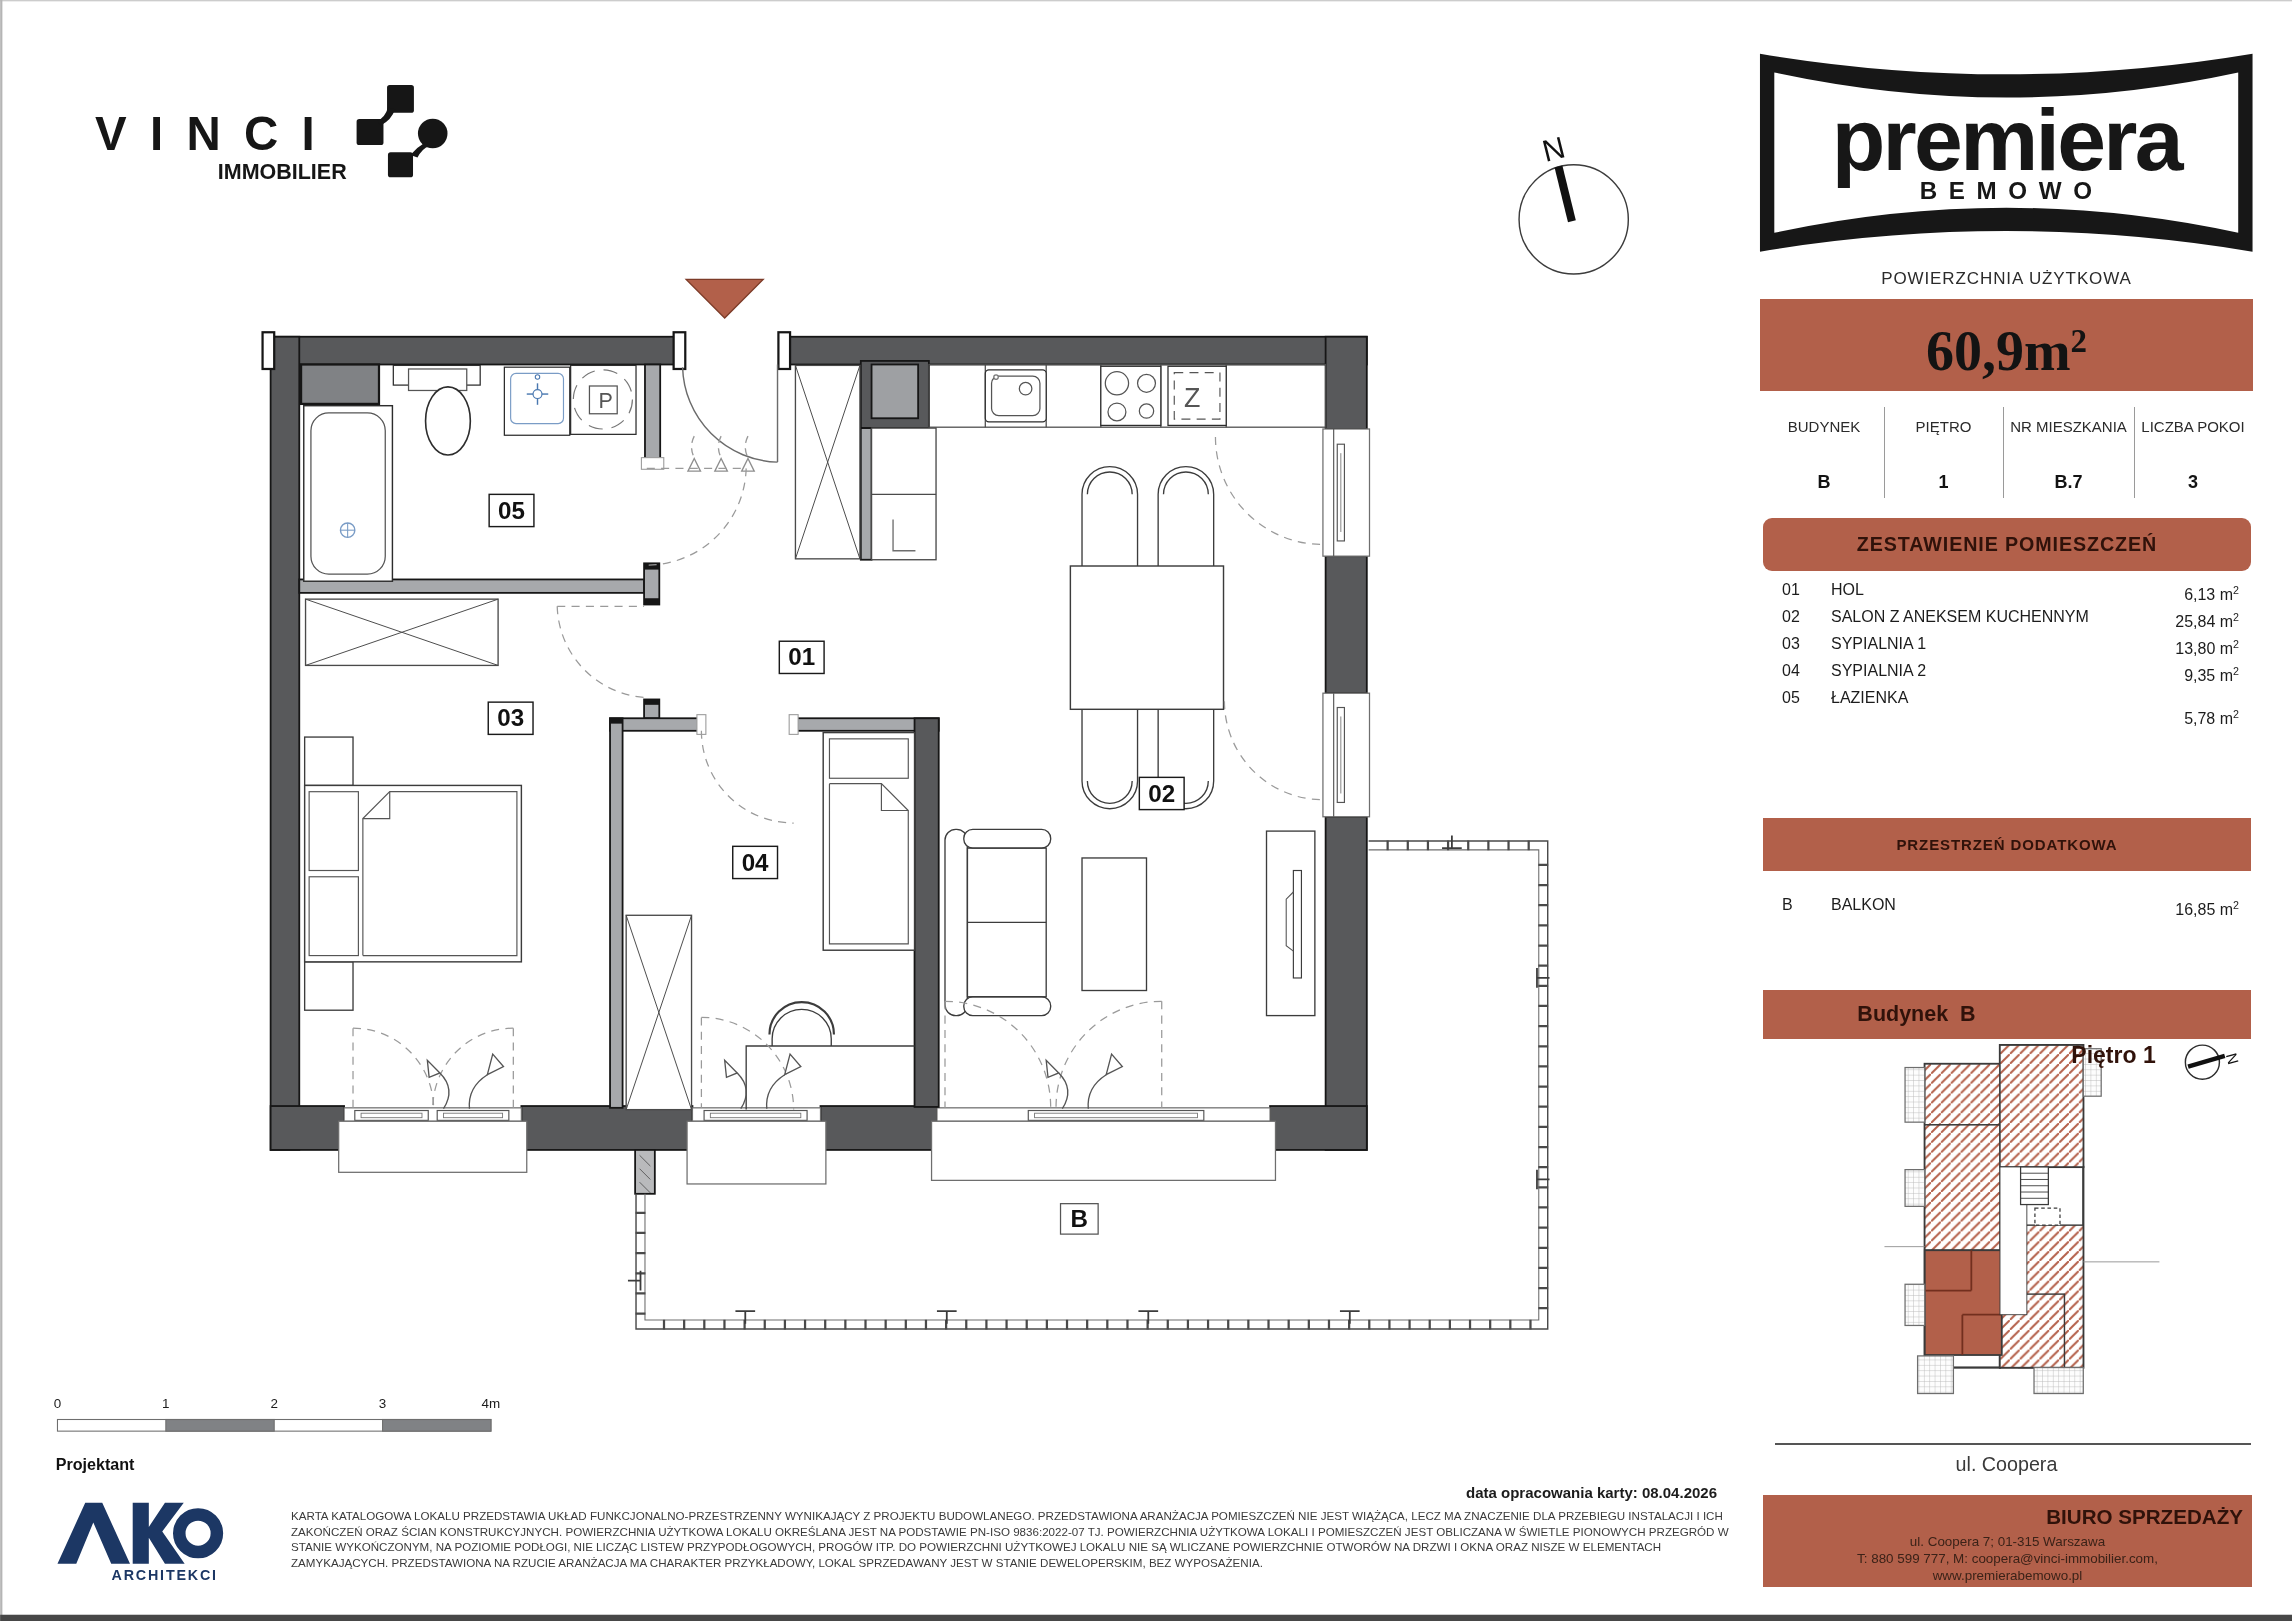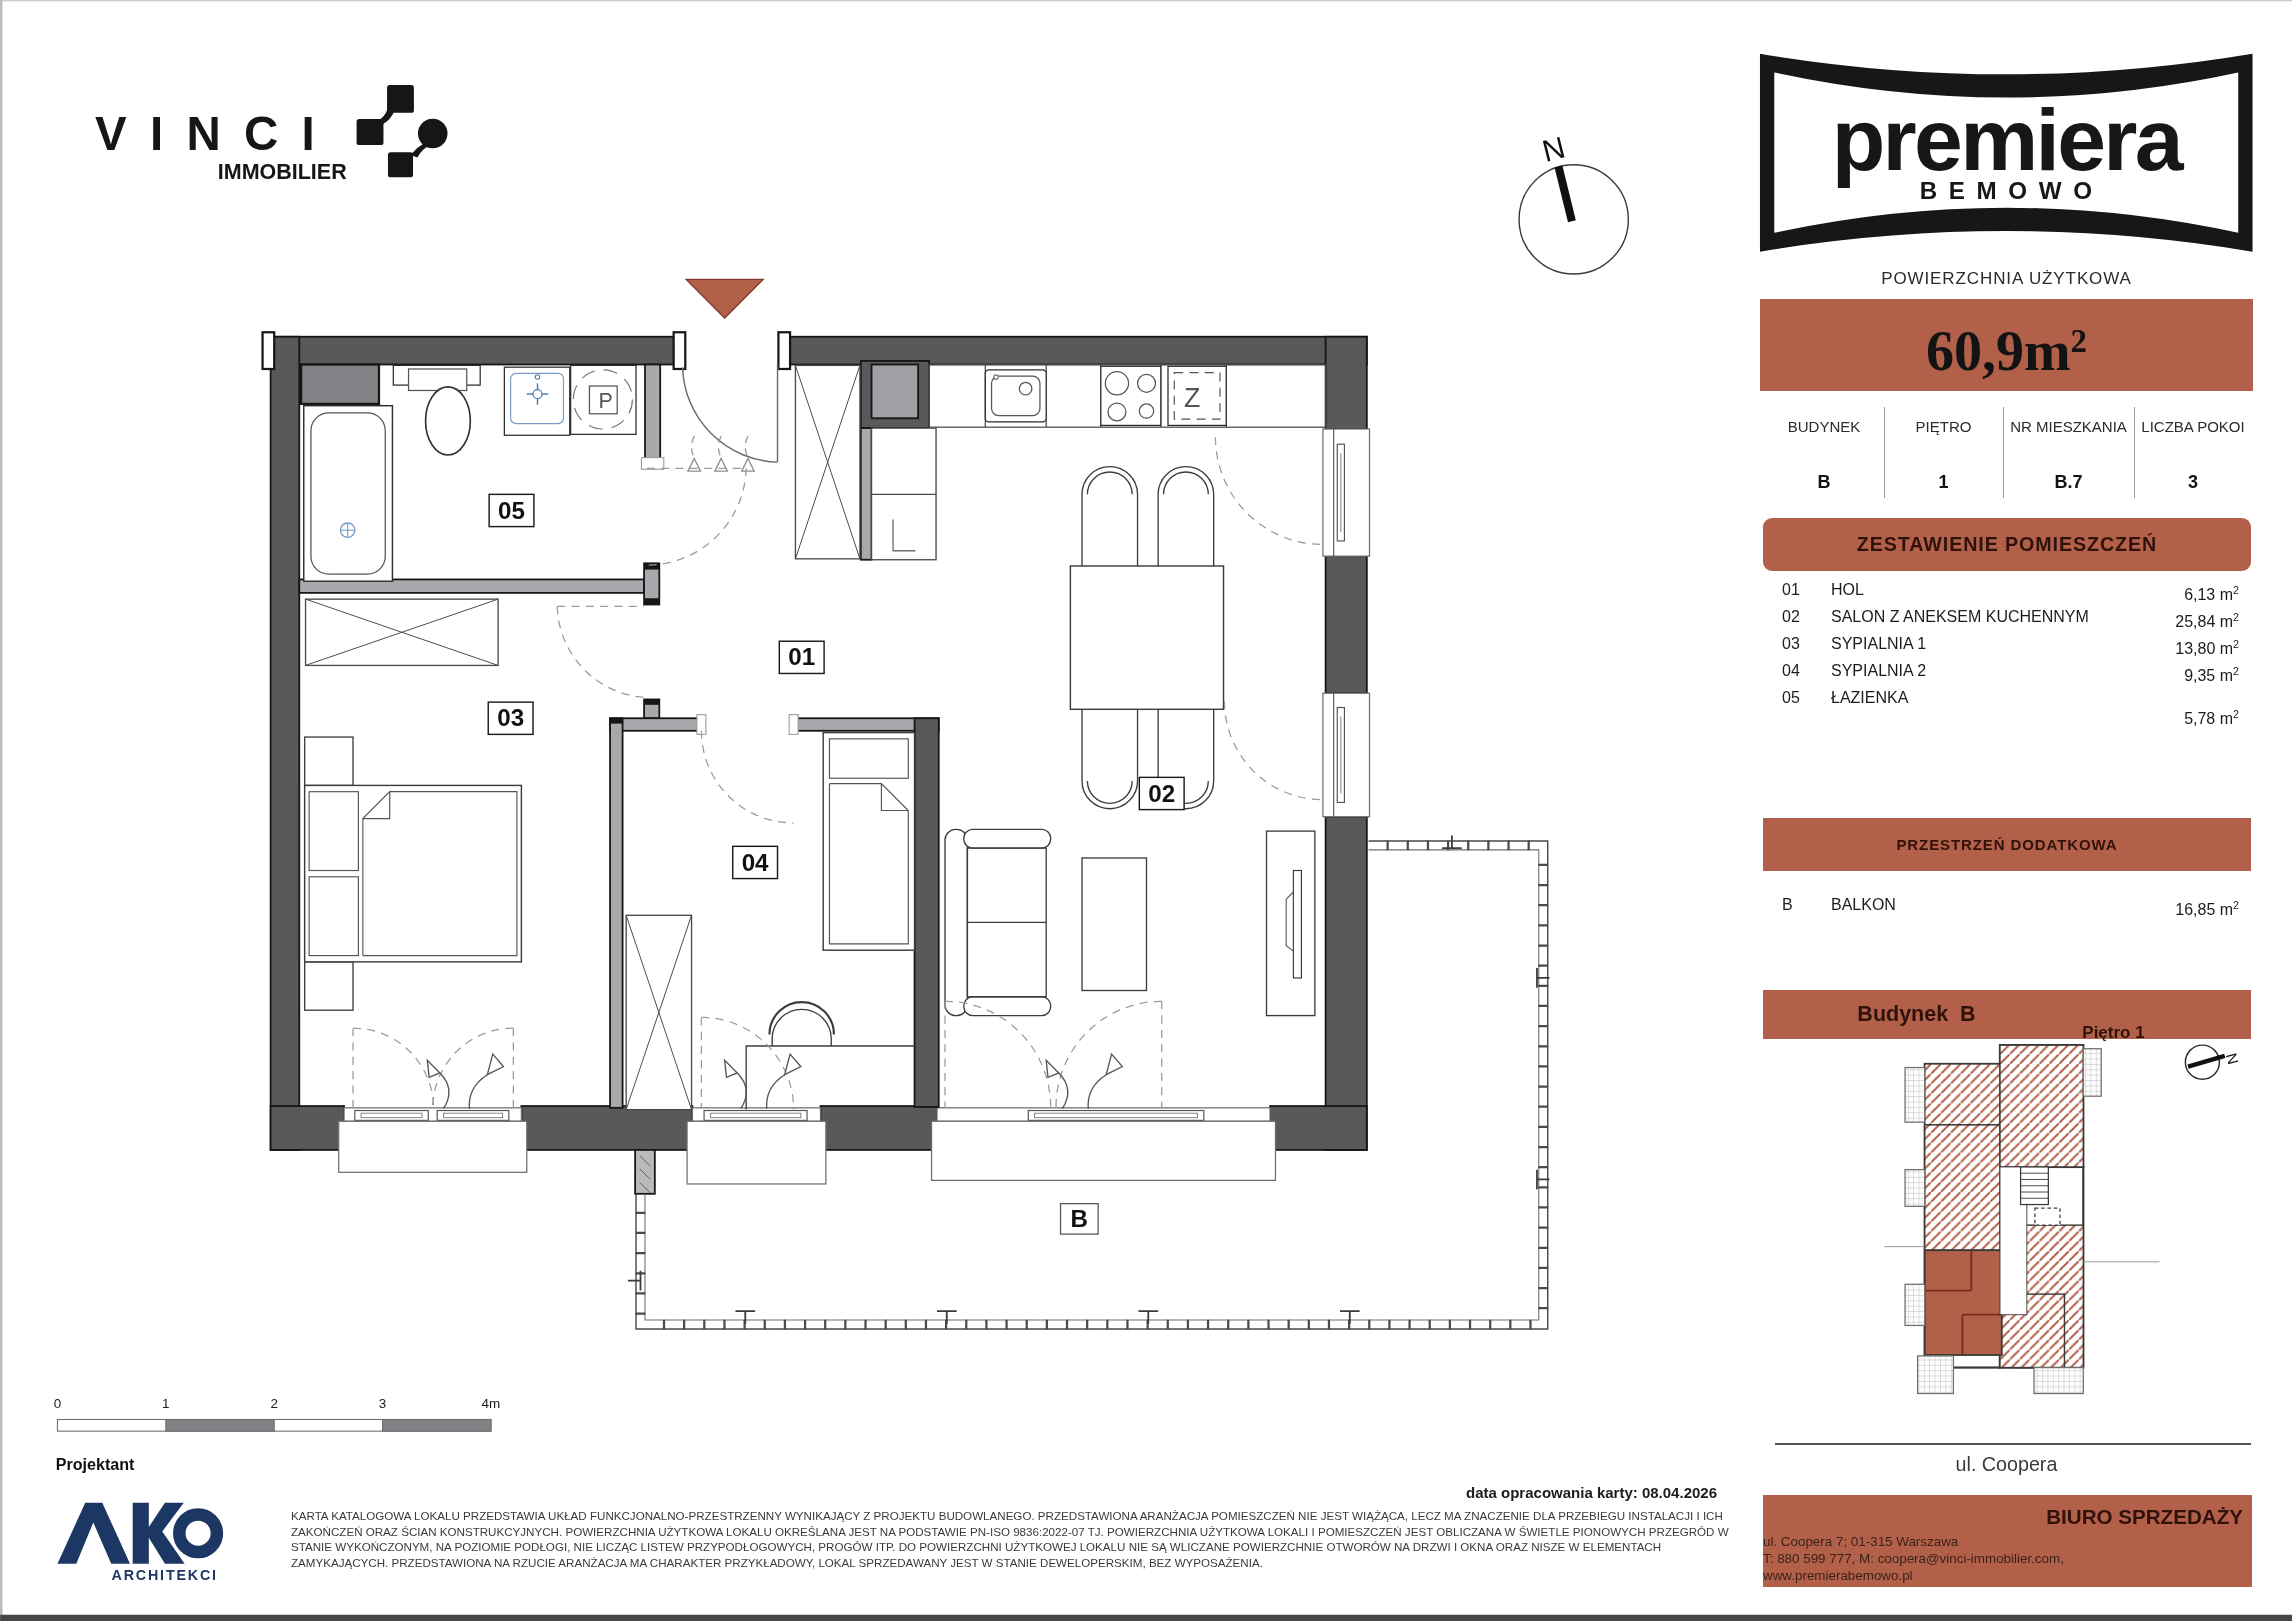--- a/index.html
+++ b/index.html
@@ -602,29 +602,29 @@
 <div class="row" style="left:2051px;top:689px;width:188px;text-align:right;margin-top:16px;">5,78 m<span style="font-size:10.7px;vertical-align:6.3px;">2</span></div>
 
 <div class="redbar rtxt" style="left:1763px;top:818px;width:488px;height:53px;font-size:15px;letter-spacing:0.9px;line-height:53px;">PRZESTRZEŃ DODATKOWA</div>
 
 <div class="row" style="left:1782px;top:896px;">B</div>
 <div class="row" style="left:1831px;top:896px;">BALKON</div>
 <div class="row" style="left:2051px;top:896px;width:188px;text-align:right;">16,85 m<span style="font-size:10.7px;vertical-align:6.3px;">2</span></div>
 
 <div class="redbar" style="left:1763px;top:990px;width:488px;height:49px;"></div>
 <div class="abs rtxt" style="left:1827px;top:990px;width:179px;font-size:21.5px;line-height:49px;">Budynek&nbsp;&nbsp;B</div>
-<div class="abs rtxt" style="left:2024px;top:1008px;width:179px;font-size:17px;line-height:49px;">Piętro 1</div>
+<div class="abs rtxt" style="left:2024px;top:1031px;width:179px;font-size:23px;line-height:49px;">Piętro 1</div>
 
 <div class="abs" style="left:1775px;top:1443px;width:476px;height:1.8px;background:#555;"></div>
 
 <div class="abs" style="left:1760px;top:1453px;width:493px;text-align:center;font-size:19.7px;color:#3a3a3a;">ul. Coopera</div>
 
 <div class="redbar" style="left:1763px;top:1495px;width:489px;height:92px;"></div>
 <div class="abs rtxt" style="left:1844px;top:1505px;width:399px;font-size:20.6px;text-align:right;">BIURO SPRZEDAŻY</div>
-<div class="abs" style="left:1763px;top:1533px;width:489px;text-align:left;font-size:13.4px;color:#3b2218;line-height:17px;">ul. Coopera 7; 01-315 Warszawa<br>T: 880 599 777, M: coopera@vinci-immobilier.com,<br>www.premierabemowo.pl</div>
+<div class="abs" style="left:1763px;top:1533px;width:489px;text-align:center;font-size:13.4px;color:#3b2218;line-height:17px;">ul. Coopera 7; 01-315 Warszawa<br>T: 880 599 777, M: coopera@vinci-immobilier.com,<br>www.premierabemowo.pl</div>
 
 <div class="abs" style="left:1090px;top:1484px;width:627px;text-align:right;font-size:15px;font-weight:bold;color:#1c1c1c;">data opracowania karty: 08.04.2026</div>
 
 <div class="abs" style="left:291px;top:1508px;width:1433px;font-size:11.6px;color:#3a3a3a;line-height:15.6px;white-space:nowrap;">
 <div>KARTA KATALOGOWA LOKALU PRZEDSTAWIA UKŁAD FUNKCJONALNO-PRZESTRZENNY WYNIKAJĄCY Z PROJEKTU BUDOWLANEGO. PRZEDSTAWIONA ARANŻACJA POMIESZCZEŃ NIE JEST WIĄŻĄCA, LECZ MA ZNACZENIE DLA PRZEBIEGU INSTALACJI I ICH</div>
 <div>ZAKOŃCZEŃ ORAZ ŚCIAN KONSTRUKCYJNYCH. POWIERZCHNIA UŻYTKOWA LOKALU OKREŚLANA JEST NA PODSTAWIE PN-ISO 9836:2022-07 TJ. POWIERZCHNIA UŻYTKOWA LOKALI I POMIESZCZEŃ JEST OBLICZANA W ŚWIETLE PIONOWYCH PRZEGRÓD W</div>
 <div>STANIE WYKOŃCZONYM, NA POZIOMIE PODŁOGI, NIE LICZĄC LISTEW PRZYPODŁOGOWYCH, PROGÓW ITP. DO POWIERZCHNI UŻYTKOWEJ LOKALU NIE SĄ WLICZANE POWIERZCHNIE OTWORÓW NA DRZWI I OKNA ORAZ NISZE W ELEMENTACH</div>
 <div>ZAMYKAJĄCYCH. PRZEDSTAWIONA NA RZUCIE ARANŻACJA MA CHARAKTER PRZYKŁADOWY, LOKAL SPRZEDAWANY JEST W STANIE DEWELOPERSKIM, BEZ WYPOSAŻENIA.</div>
 </div>
 </div>

